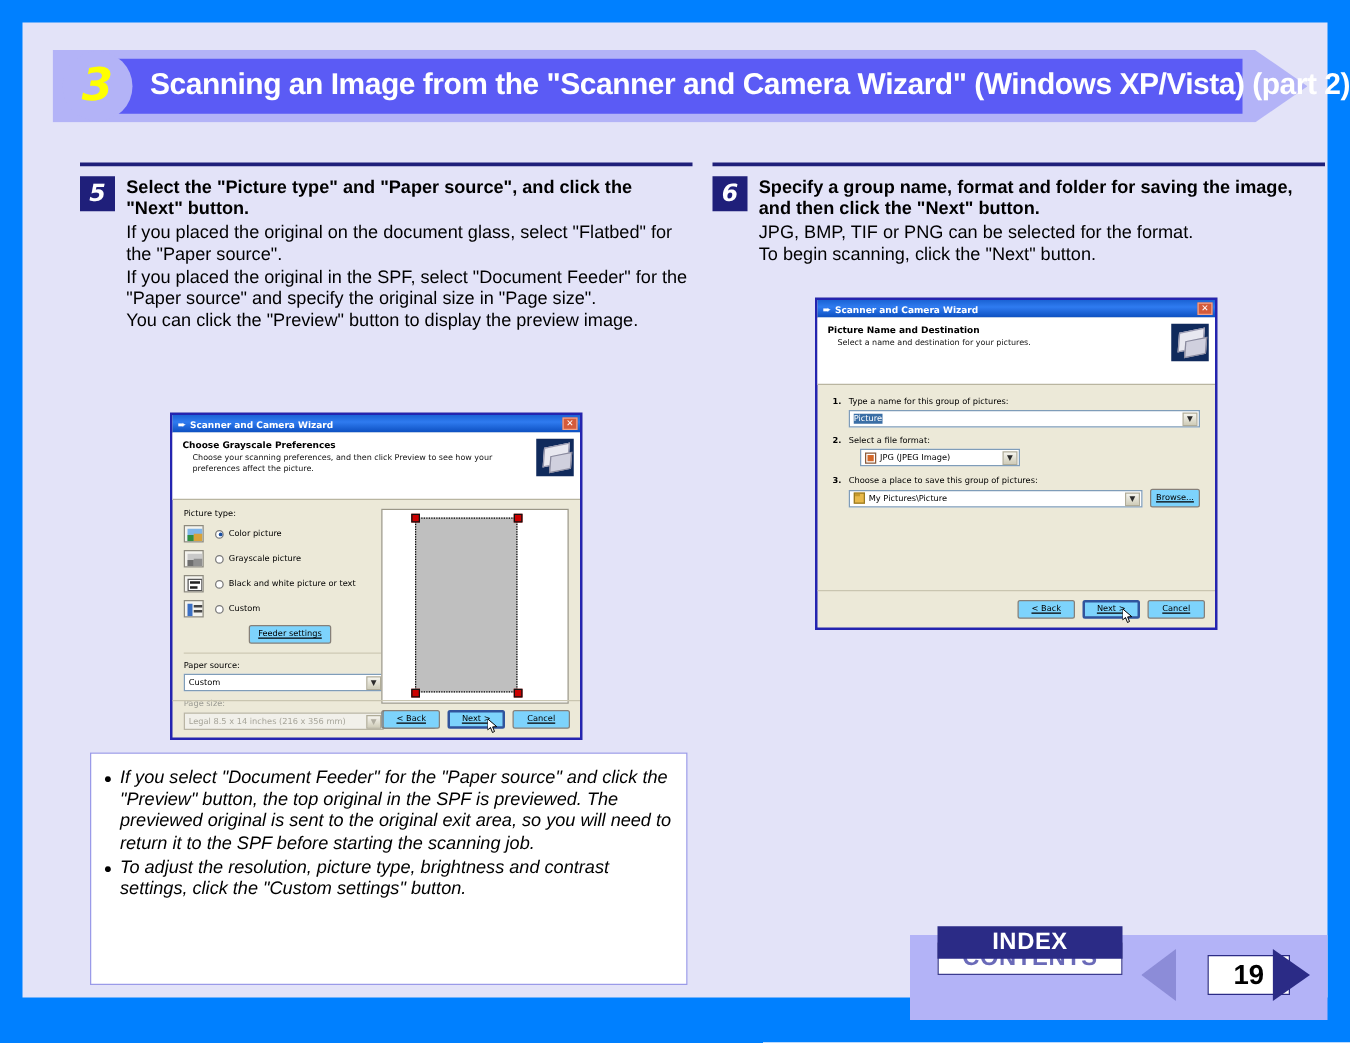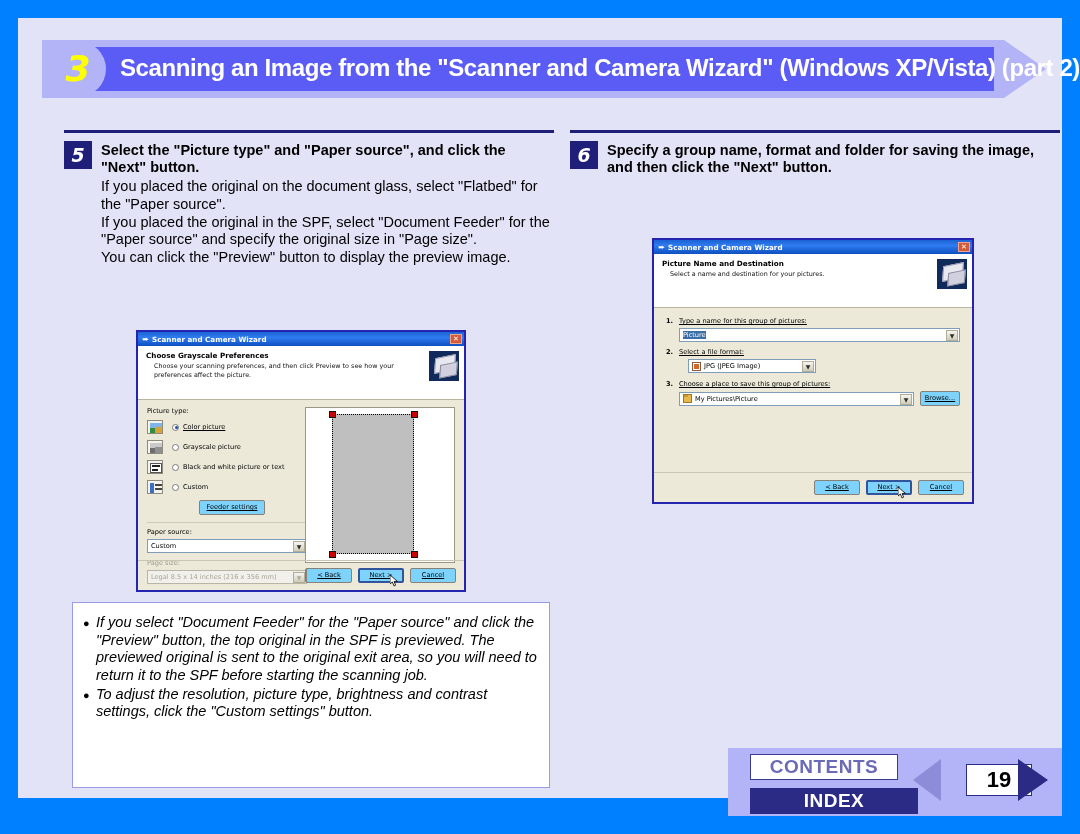--- a/index.html
+++ b/index.html
@@ -191,21 +191,21 @@
   .radio {
     width: 7px; height: 7px; border-radius: 50%;
     border: 1px solid #7a7a7a; background: #ffffff;
     margin-right: 4px; flex: 0 0 7px; position: relative;
   }
   .radio.on::after {
     content: ""; position: absolute; left: 1.5px; top: 1.5px;
     width: 3px; height: 3px; border-radius: 50%; background: #1a4fa0;
   }
   .pt-text { font-size: 6.6px; }
-  .u { text-decoration: underline; }
+  .u { }
   .hr-soft { height: 1px; background: #cdc9b4; margin: 7px 0 5px 0; }
   .fld-label { font-size: 6.6px; margin-bottom: 3px; }
   .fld-label.dim { color: #9b9b93; }
   .combo {
     height: 14px; background: #ffffff;
     border: 1px solid #7f9db9;
     display: flex; align-items: center;
     font-size: 6.6px; padding-left: 3px; position: relative;
   }
   .combo.dim { background: #f1f0ea; border-color: #b9b5a4; color: #a7a59a; }
@@ -275,22 +275,22 @@
     background: #b3b3f7;
   }
   #contents-btn {
     position: absolute; left: 732px; top: 736px;
     width: 148px; height: 26px;
     background: #ffffff; border: 1px solid #3b3b8f;
     color: #6a6ab8; font-size: 19px; font-weight: bold;
     text-align: center; line-height: 24px; letter-spacing: 0.5px;
   }
   #index-btn {
-    position: absolute; left: 732px; top: 770px;
-    width: 168px; height: 26px;
+    position: absolute; left: 732px; top: 723px;
+    width: 148px; height: 26px;
     background: #2b2b86; color: #ffffff;
     font-size: 19px; font-weight: bold;
     text-align: center; line-height: 26px; letter-spacing: 0.5px;
   }
   #prev-arrow {
     position: absolute; left: 895px; top: 741px;
     width: 28px; height: 42px;
     background: #8c8cd8;
     clip-path: polygon(0 50%, 100% 0, 100% 100%);
   }
@@ -332,20 +332,22 @@
 If you placed the original in the SPF, select "Document Feeder" for the "Paper source" and specify the original size in "Page size".
 You can click the "Preview" button to display the preview image.</div>
     </div>
 
     <div class="column" id="col-right">
       <div class="col-rule"></div>
       <div class="step-head">
         <div class="step-num">6</div>
         <div class="step-title">Specify a group name, format and folder for saving the image, and then click the "Next" button.</div>
       </div>
+      <div class="step-body" style="white-space:pre-line">JPG, BMP, TIF or PNG can be selected for the format.
+To begin scanning, click the "Next" button.</div>
     </div>
 
     <div class="dlg" id="dlg-left">
       <div class="dlg-title">
         <div class="dlg-title-ico">➨</div>
         <div class="dlg-title-txt">Scanner and Camera Wizard</div>
         <div class="dlg-close">✕</div>
       </div>
 
       <div class="dlg-header">

